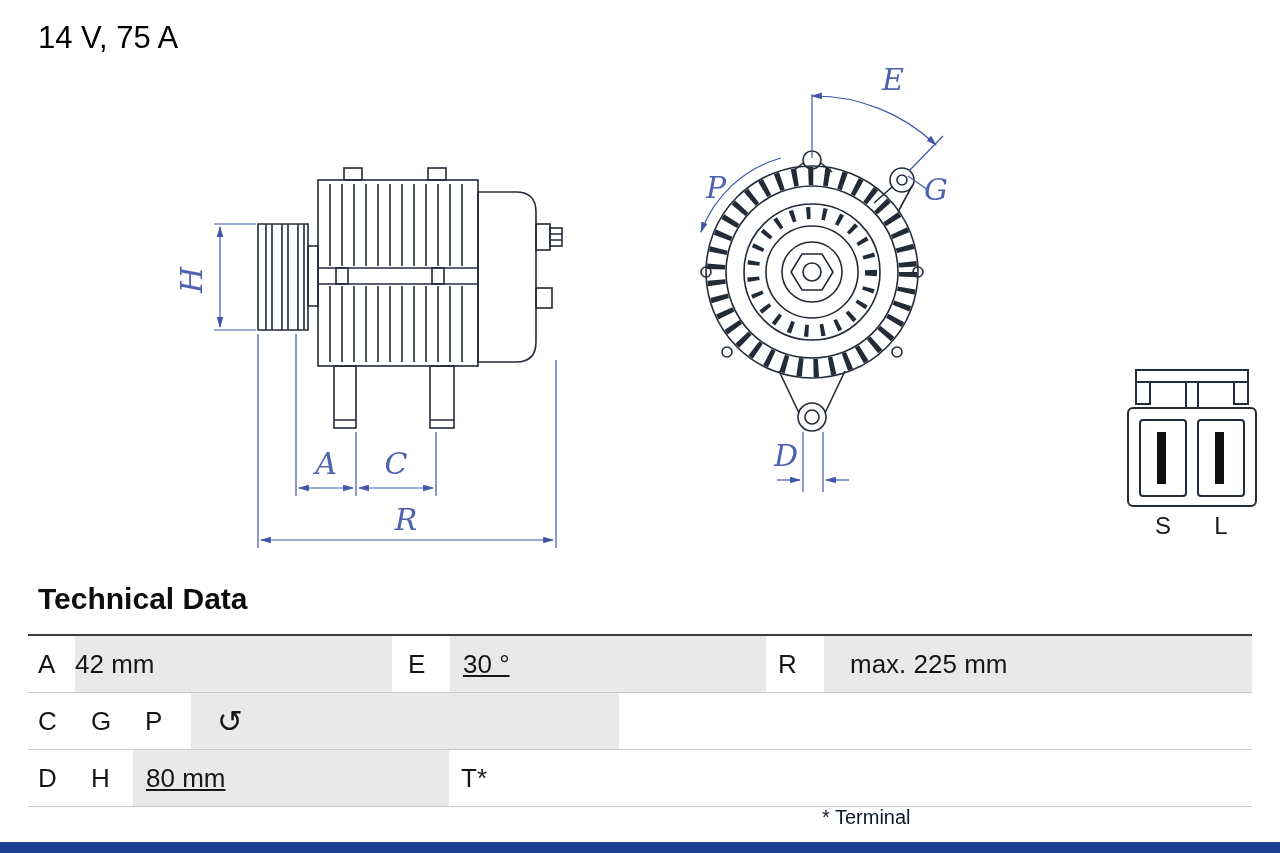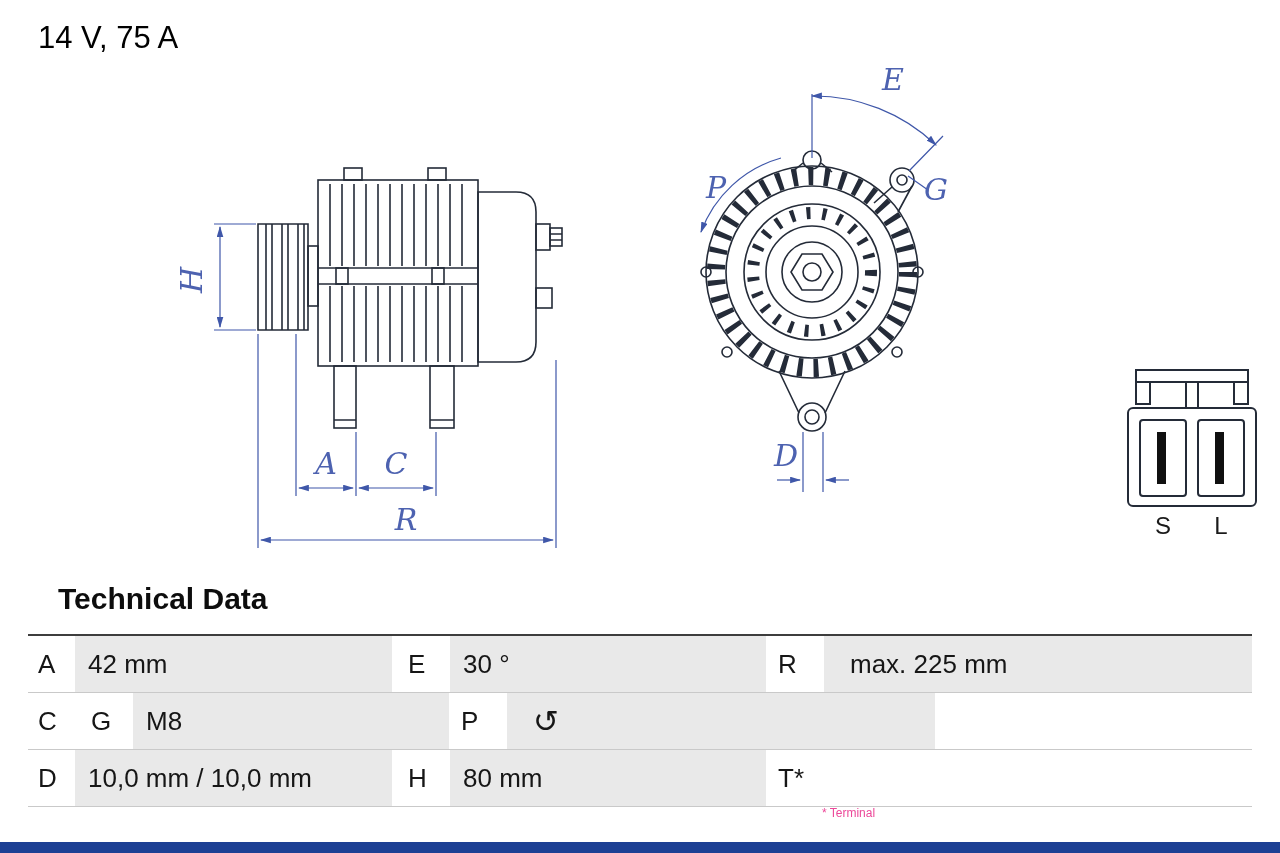--- a/index.html
+++ b/index.html
@@ -1,33 +1,33 @@
 <!DOCTYPE html>
 <html><head>
 <meta charset="utf-8">
 <style>
   html,body{margin:0;padding:0;background:#fff;}
   .page{position:relative;width:1280px;height:853px;background:#ffffff;overflow:hidden;
         font-family:"Liberation Sans",sans-serif;color:#111;}
   .title{position:absolute;left:38px;top:20px;font-size:31px;font-weight:400;color:#000;}
   .drawing{position:absolute;left:0;top:0;}
-  .td-heading{position:absolute;left:38px;top:582px;font-size:30px;font-weight:700;color:#0d0d0d;margin-left:20px;}
+  .td-heading{position:absolute;left:38px;top:582px;font-size:30px;font-weight:700;color:#0d0d0d;}
   .table{position:absolute;left:28px;top:634px;width:1224px;border-top:2px solid #3d3d3d;}
   .row{display:flex;height:56px;border-bottom:1px solid #c9c9c9;}
   .cell{box-sizing:border-box;display:flex;align-items:center;font-size:26px;color:#161616;}
   .k{background:#ffffff;}
   .v{background:#e9e9e9;}
   .k1{width:47px;padding-left:10px;}
-  .v1{width:317px;padding-left:13px;}
+  .v1{width:317px;}
   .k2{width:58px;padding-left:16px;}
-  .v2{width:316px;padding-left:13px;}
+  .v2{width:316px;padding-left:13px;text-decoration:underline;}
   .k3{width:58px;padding-left:12px;}
   .v3{width:428px;padding-left:26px;}
   .rot{font-size:31px;line-height:1;}
-  .footnote{position:absolute;left:822px;top:806px;font-size:12px;color:#ec4899;}
+  .footnote{position:absolute;left:822px;top:806px;font-size:20px;color:#0f172a;}
   .footer-bar{position:absolute;left:0;bottom:0;width:100%;height:11px;background:#1d4094;}
 </style>
 </head>
 <body>
 
 <div class="page">
 
   <div class="title">14 V, 75 A</div>
 
   <svg class="drawing" width="1280" height="580" viewBox="0 0 1280 580">
@@ -147,29 +147,27 @@
       <div class="cell k k1">A</div>
       <div class="cell v v1">42 mm</div>
       <div class="cell k k2">E</div>
       <div class="cell v v2">30 °</div>
       <div class="cell k k3">R</div>
       <div class="cell v v3">max. 225 mm</div>
     </div>
     <div class="row">
       <div class="cell k k1">C</div>
       <div class="cell k k2">G</div>
-      <div class="cell v v2">M8</div>
       <div class="cell k k3">P</div>
       <div class="cell v v3">
         <span class="rot">↺</span>
       </div>
     </div>
     <div class="row">
       <div class="cell k k1">D</div>
-      <div class="cell v v1">10,0 mm / 10,0 mm</div>
       <div class="cell k k2">H</div>
       <div class="cell v v2">80 mm</div>
       <div class="cell k k3">T*</div>
     </div>
   </div>
 
   <div class="footnote">* Terminal</div>
 
   <div class="footer-bar"></div>
 

